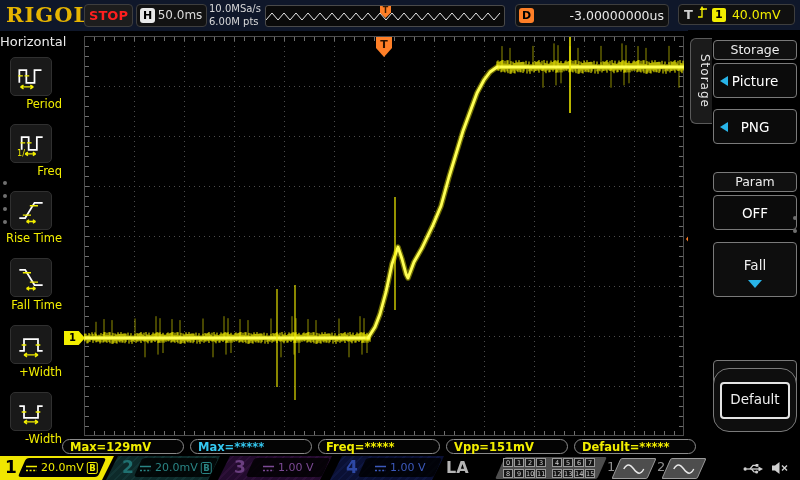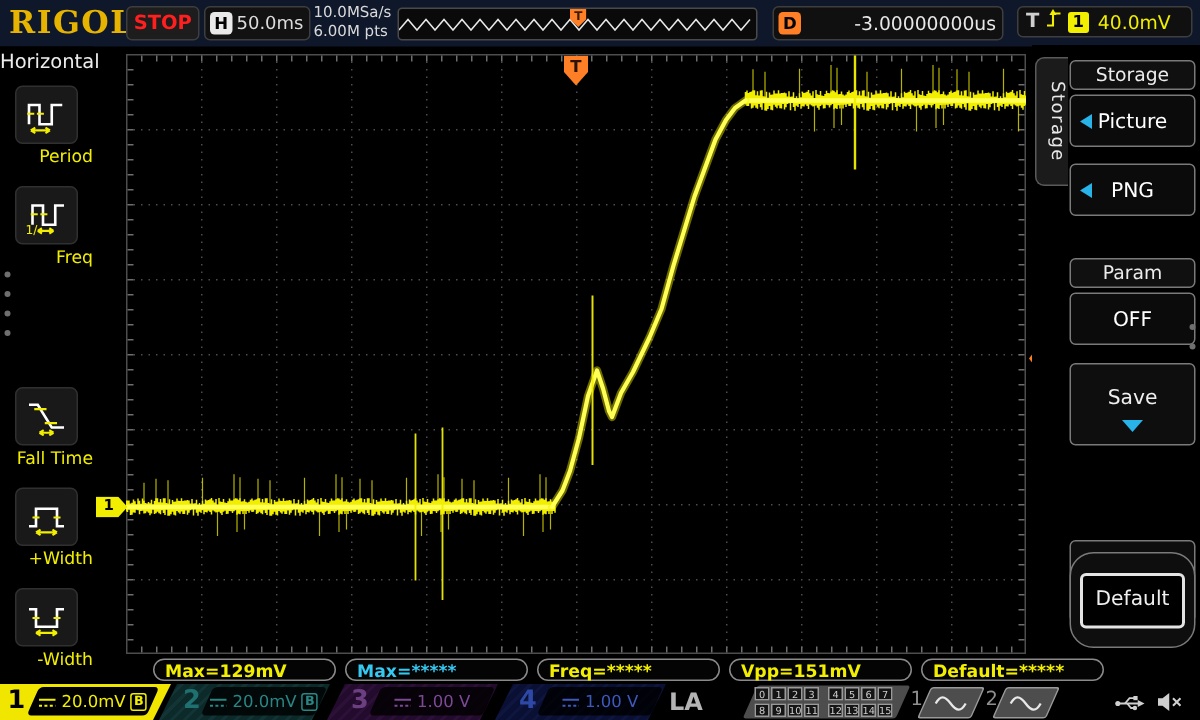--- a/index.html
+++ b/index.html
@@ -73,21 +73,21 @@
   .rm-action .lbl{margin-top:14px;}
   .arrow-down{position:absolute;bottom:8px;left:50%;margin-left:-7px;width:0;height:0;
         border-left:7px solid transparent;border-right:7px solid transparent;border-top:8px solid #28b4e8;}
   .rm-default{height:64px;border:1px solid #7a7a7a;border-radius:16px;background:#0e0e0e;
         display:flex;align-items:center;justify-content:center;}
   .rm-default-inner{width:66px;height:33px;border:2px solid #e4e4e4;border-radius:4px;color:#efefef;
         font-size:13.5px;text-align:center;line-height:31px;background:#000;}
   .page-dot{position:absolute;left:105px;width:4px;height:4px;border-radius:50%;background:#6f6f6f;}
   
   .mbox{position:absolute;top:439px;height:15px;width:122px;background:#040404;border:1px solid #8a8a8a;
-        border-radius:8px;font-size:11.5px;font-weight:bold;line-height:14px;padding-left:7px;box-sizing:border-box;margin-left:40px;}
+        border-radius:8px;font-size:11.5px;font-weight:bold;line-height:14px;padding-left:7px;box-sizing:border-box;}
   .c-yel{color:#f2ee00;}.c-cyan{color:#35c8f0;}
   
   .chbar{position:absolute;left:0;top:456px;width:800px;height:24px;background:#000;}
   .chblk{position:absolute;top:0;height:24px;}
   .chnum{position:absolute;left:5px;top:1px;font-size:17px;font-weight:bold;}
   .chinner{position:absolute;top:2px;height:19px;transform:skewX(-24deg);background:rgba(0,0,0,0.82);
         border-radius:3px;display:flex;align-items:center;justify-content:center;gap:3px;}
   .chinner>*{transform:skewX(24deg);}
   .chval{font-size:11px;white-space:nowrap;}
   .bw-badge{border:1px solid currentColor;border-radius:2px;font-size:8.5px;font-weight:bold;
@@ -166,20 +166,30 @@
       <svg width="28" height="26" viewBox="0 0 24 22">
           <path d="M4 16 V5 H10 V16 H17 V5 H22" stroke="#fff" stroke-width="1.5" fill="none"></path>
           <path d="M3 10 H7 M8.5 10 H12.5" stroke="#f2ee00" stroke-width="1.2"></path>
           <text x="0" y="21" font-size="7" fill="#f2ee00" font-family="DejaVu Sans">1/</text>
           <path d="M7 19.5 H16 M7 19.5 l2.4 -1.5 M7 19.5 l2.4 1.5 M16 19.5 l-2.4 -1.5 M16 19.5 l-2.4 1.5" stroke="#f2ee00" stroke-width="1.2" fill="none"></path>
         </svg>
     </div>
     <div class="lm-label">Freq</div>
   </div>
 
+  <div class="lm-item" style="top:160px">
+    <div class="lm-icon">
+      <svg width="28" height="26" viewBox="0 0 24 22">
+          <path d="M2 17 H7 L15 4 H22" stroke="#fff" stroke-width="1.5" fill="none"></path>
+          <path d="M5 14.5 H12 M11 6.5 H18" stroke="#f2ee00" stroke-width="1.2"></path>
+          <path d="M8 20 H16 M8 20 l2.4 -1.5 M8 20 l2.4 1.5 M16 20 l-2.4 -1.5 M16 20 l-2.4 1.5" stroke="#f2ee00" stroke-width="1.2" fill="none"></path>
+        </svg>
+    </div>
+    <div class="lm-label">Rise Time</div>
+  </div>
 
   <div class="lm-item" style="top:227px">
     <div class="lm-icon">
       <svg width="28" height="26" viewBox="0 0 24 22">
           <path d="M2 4 H7 L15 17 H22" stroke="#fff" stroke-width="1.5" fill="none"></path>
           <path d="M5 6.5 H12 M11 14.5 H18" stroke="#f2ee00" stroke-width="1.2"></path>
           <path d="M8 20 H16 M8 20 l2.4 -1.5 M8 20 l2.4 1.5 M16 20 l-2.4 -1.5 M16 20 l-2.4 1.5" stroke="#f2ee00" stroke-width="1.2" fill="none"></path>
         </svg>
     </div>
     <div class="lm-label">Fall Time</div>
@@ -253,21 +263,21 @@
   </div>
 
   <div class="rm" style="top:142px">
     <div class="rm-head">Param</div>
     <div class="rm-val">
       <span>OFF</span>
     </div>
   </div>
 
   <div class="rm rm-action" style="top:212px">
-    <div class="lbl">Save</div>
+    <div class="lbl">Fall</div>
     <span class="arrow-down"></span>
   </div>
 
   <div class="rm rm-action" style="top:275px">
     <div class="lbl">DiskManage</div>
     <span class="arrow-down"></span>
   </div>
 
   <div class="rm rm-default" style="top:338px">
     <div class="rm-default-inner">Default</div>

